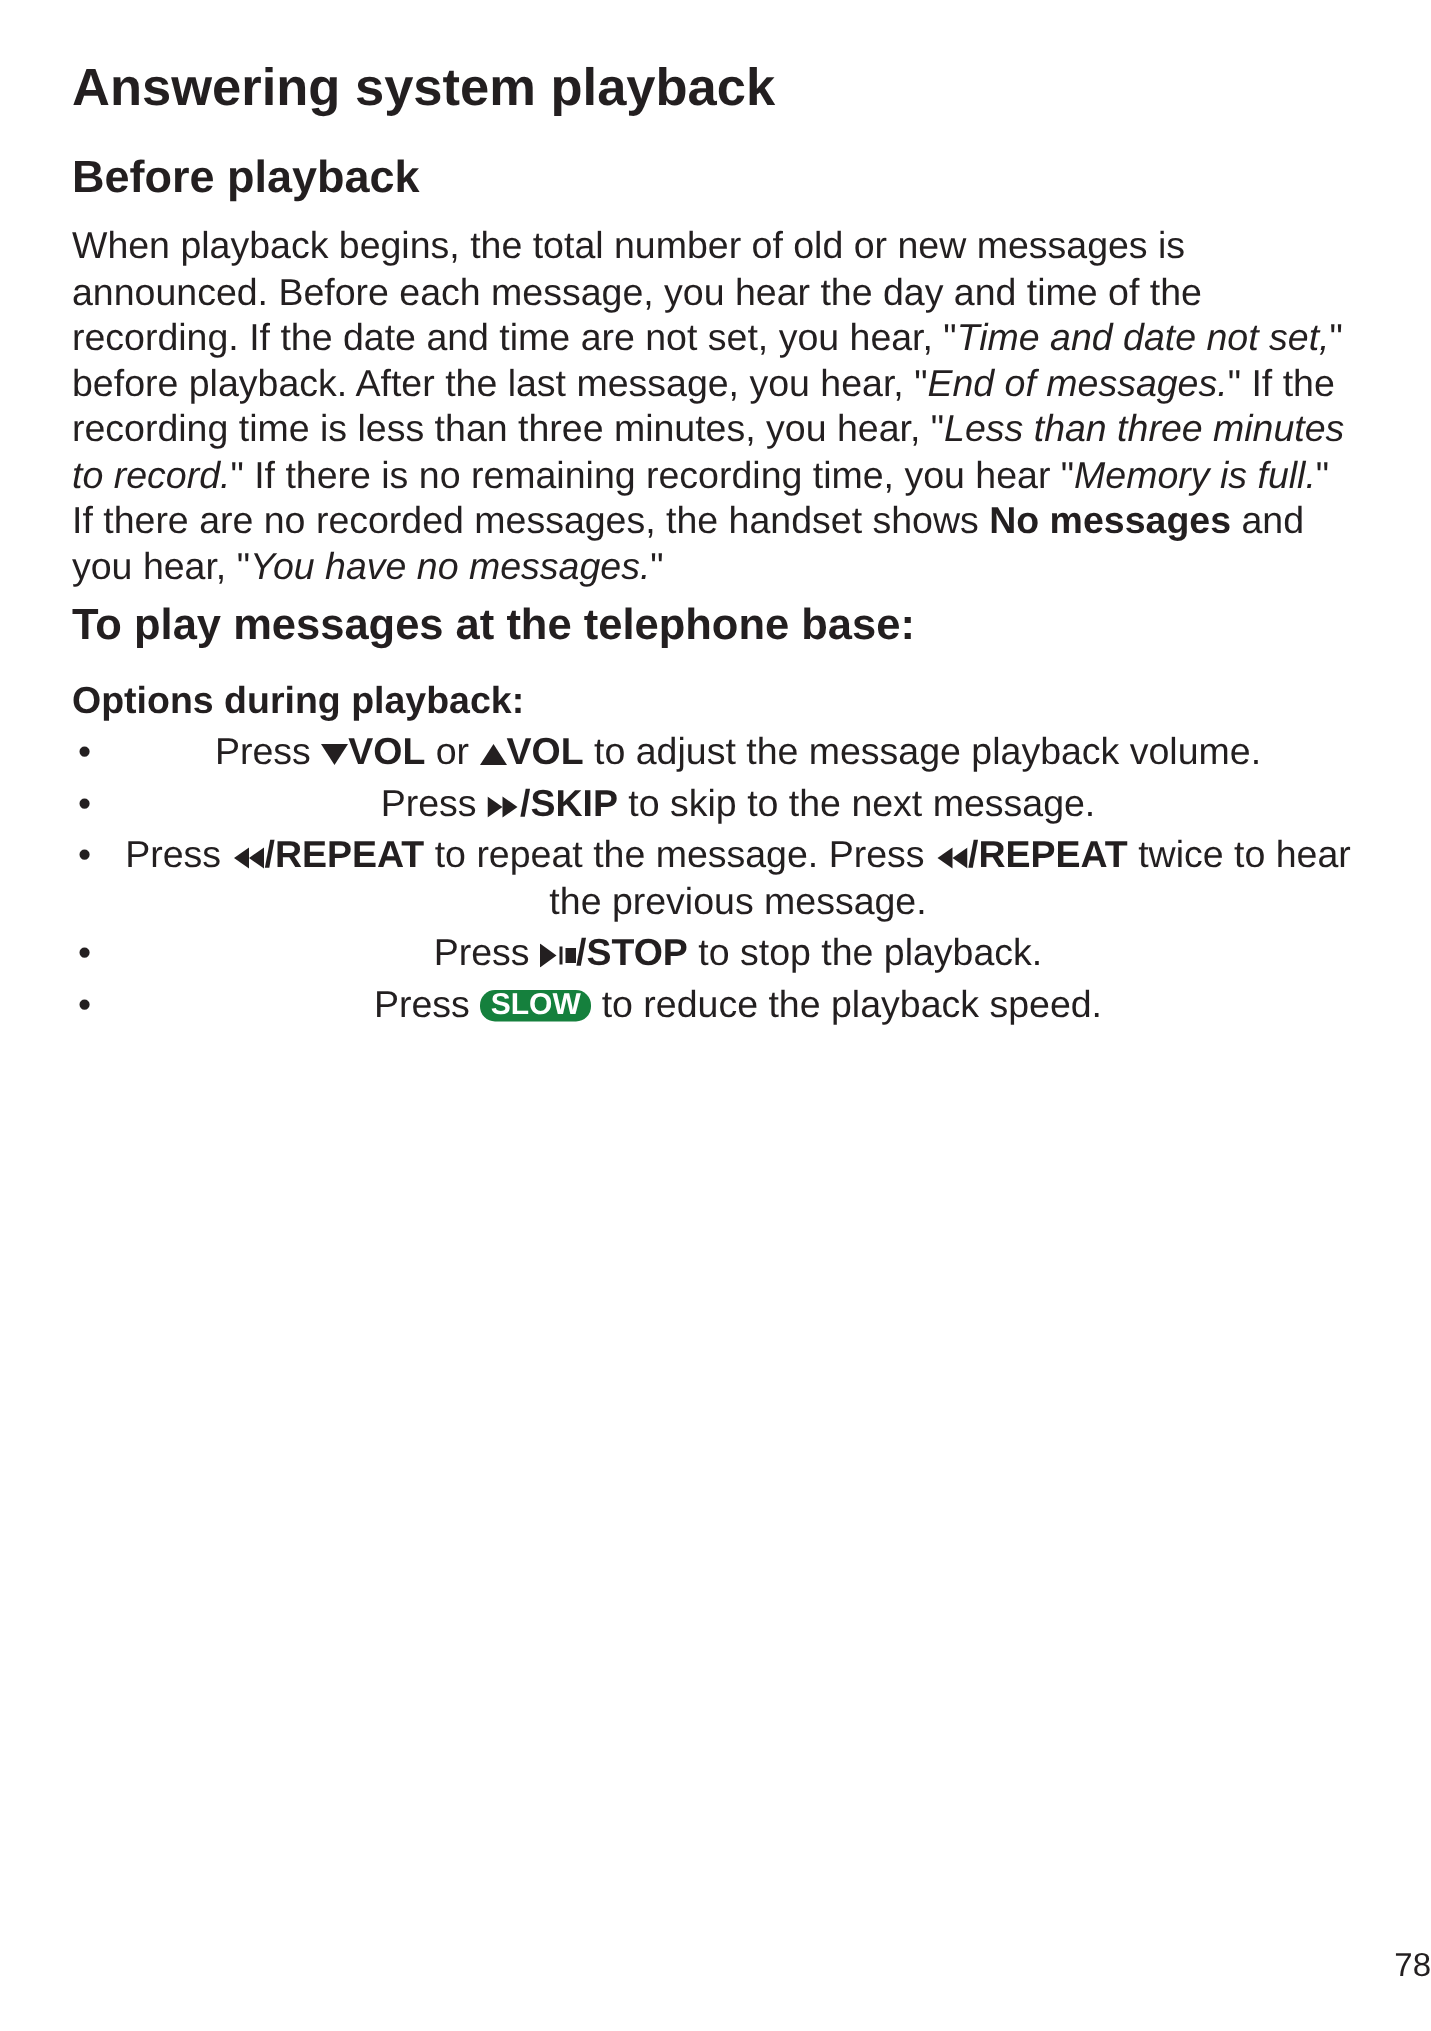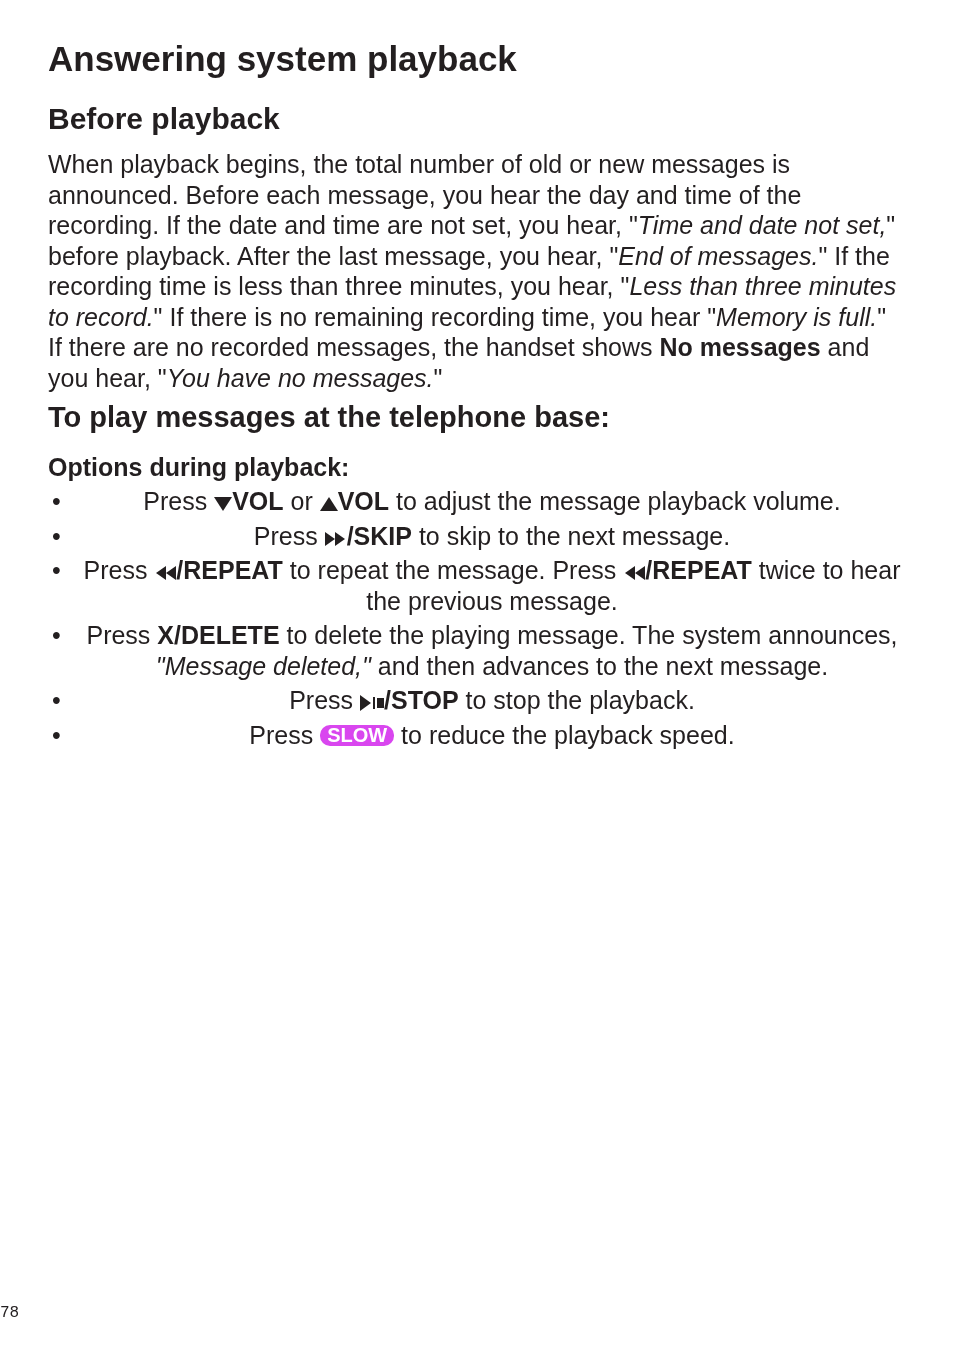--- a/index.html
+++ b/index.html
@@ -29,28 +29,27 @@
     left: 4px;
     top: 0;
     font-size: 25px;
     line-height: 1.22;
   }
   .page-number {
     position: absolute;
     bottom: 30px;
     left: 0;
     width: 100%;
-    text-align: left;
-    font-size: 16px;
-    font-family: Liberation Mono, monospace;
+    text-align: right;
+    font-size: 22px;
   }
   svg.icon { display: inline-block; vertical-align: -2px; }
   .slow-pill {
     display: inline-block;
-    background: #d946ef;
+    background: #15803d;
     color: #ffffff;
     border-radius: 10px;
     padding: 0px 7px 1px 7px;
     font-size: 20px;
     font-weight: bold;
     line-height: 20px;
     vertical-align: 2px;
   }
 </style>
 </head>
@@ -90,23 +89,20 @@
     <li>
       <span>Press </span><svg class="icon" width="22" height="16" viewBox="0 0 22 16">
           <polygon points="12,1 2,8 12,15" fill="#231f20"></polygon>
           <polygon points="22,1 12,8 22,15" fill="#231f20"></polygon>
         </svg><span class="bold">/REPEAT</span><span> to repeat the message. Press </span><svg class="icon" width="22" height="16" viewBox="0 0 22 16">
           <polygon points="12,1 2,8 12,15" fill="#231f20"></polygon>
           <polygon points="22,1 12,8 22,15" fill="#231f20"></polygon>
         </svg><span class="bold">/REPEAT</span><span> twice to hear the previous message.</span>
     </li>
 
-    <li>
-      <span>Press </span><span class="bold">X/DELETE</span><span> to delete the playing message. The system announces, </span><span class="italic">"Message deleted,"</span><span> and then advances to the next&nbsp;message.</span>
-    </li>
 
     <li>
       <span>Press  </span><svg class="icon" width="24" height="16" viewBox="0 0 24 16">
           <polygon points="0,0 11,8 0,16" fill="#231f20"></polygon>
           <rect x="13" y="2" width="2" height="12" fill="#231f20"></rect>
           <rect x="17" y="3" width="7" height="10" fill="#231f20"></rect>
         </svg><span class="bold">/STOP</span><span> to stop the playback.</span>
     </li>
 
     <li>

